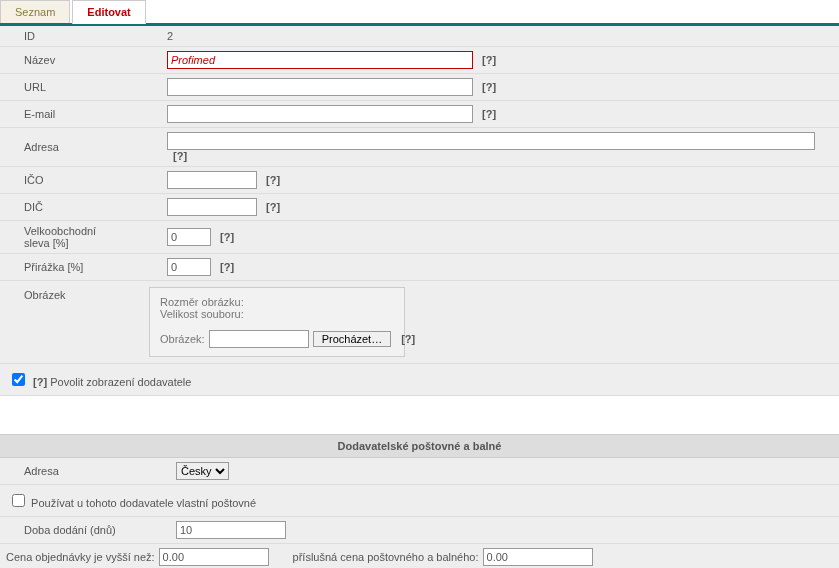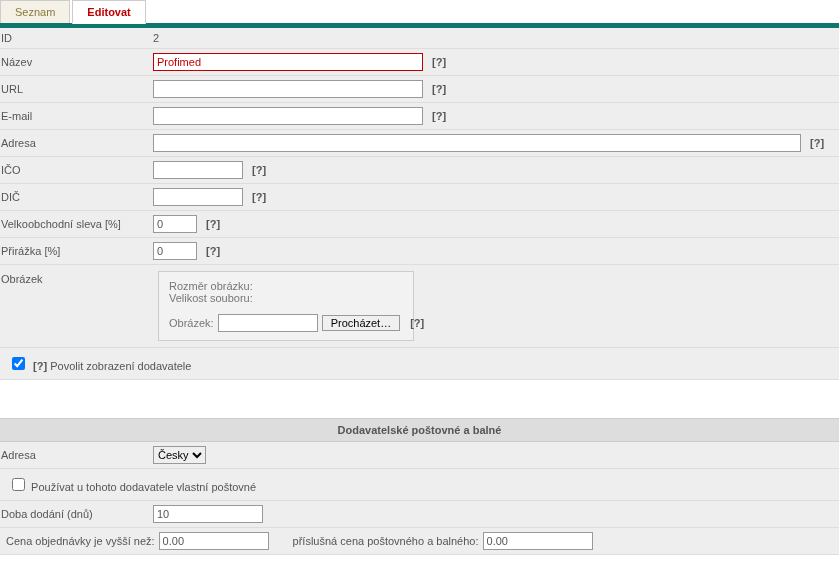--- a/index.html
+++ b/index.html
@@ -6,21 +6,21 @@
   body {
     margin: 0;
     font-family: Verdana, Arial, sans-serif;
     font-size: 11px;
     color: #333;
     background: #fff;
     width: 839px;
   }
   .tabs {
     display: flex;
-    border-bottom: 5px solid #0f766e;
+    border-bottom: 3px solid #0f766e;
     align-items: center;
   }
   .tab {
     padding: 5px 14px;
     border: 1px solid #ccc;
     border-bottom: none;
     background: #f5f1e6;
     color: #8a7a3a;
     margin-right: 2px;
     cursor: pointer;
@@ -33,21 +33,21 @@
     margin-bottom: -1px;
   }
   .form-table {
     width: 100%;
     border-collapse: collapse;
   }
   .form-table tr {
     border-bottom: 1px solid #ddd;
   }
   .form-table td {
-    padding: 4px 1px;
+    padding: 4px 24px;
     vertical-align: middle;
   }
   .form-table td.lbl {
     width: 152px;
     background: #eee;
     color: #555;
   }
   .form-table td.val {
     background: #eee;
     color: #555;
@@ -57,21 +57,21 @@
     font-size: 11px;
     padding: 1px 3px;
     border: 1px solid #999;
     height: 18px;
     color: #555;
   }
   .req {
     border: 1px solid #c00000 !important;
     color: #c00000 !important;
   }
-  .w-long { width: 270px; }
+  .w-long { width: 306px; font-style: italic; }
   .w-xlong { width: 648px; }
   .w-short { width: 90px; }
   .w-num { width: 44px; }
   .help {
     color: #555;
     font-weight: bold;
     cursor: pointer;
     margin-left: 6px;
   }
   .img-panel {

